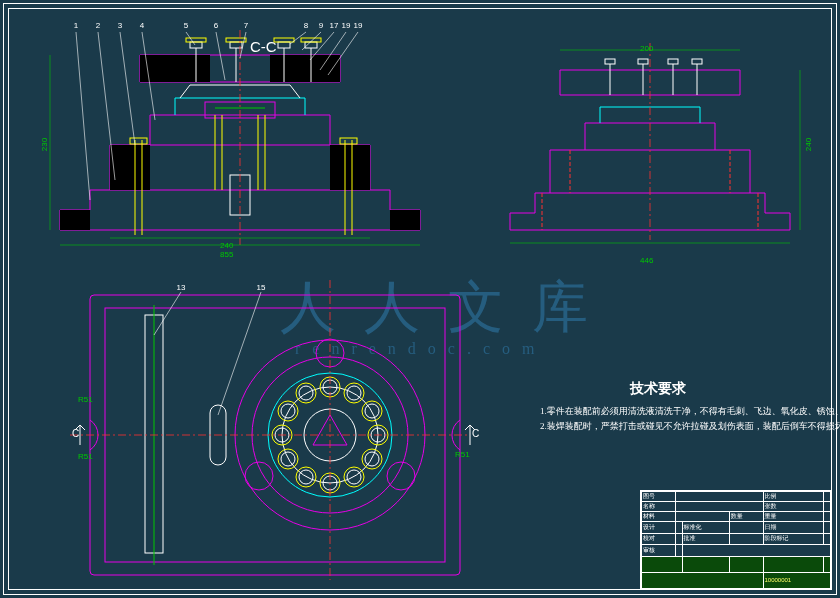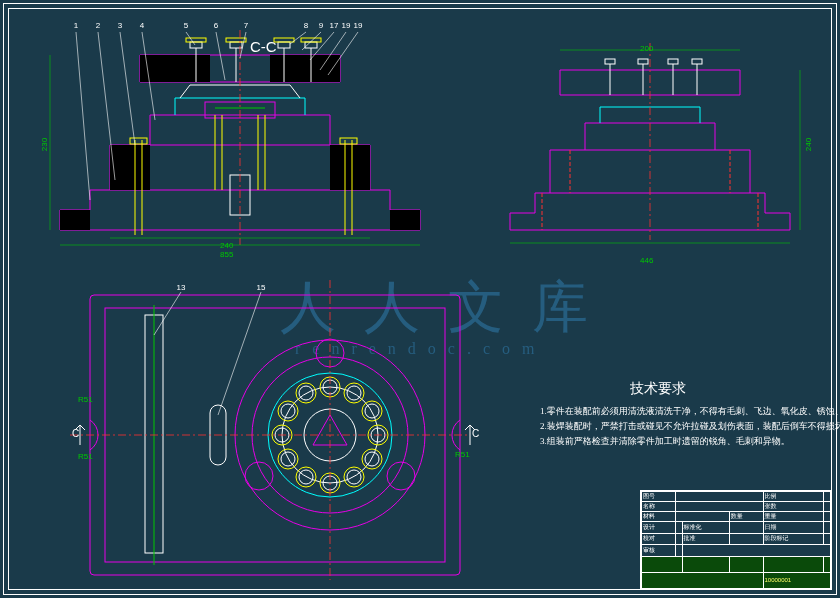--- a/index.html
+++ b/index.html
@@ -44,21 +44,21 @@
   .ye { stroke:#ffff00; fill:none; stroke-width:1; }
   .gr { stroke:#00c800; fill:none; stroke-width:1; }
   .rd { stroke:#ff3030; fill:none; stroke-width:1; }
   .center { stroke:#ff3030; stroke-dasharray:8 3 2 3; stroke-width:0.8; }
   
   .watermark {
     position:absolute; color:rgba(43,108,149,0.7);
     font-family:"SimSun",serif; pointer-events:none;
   }
   
-  .req-title { position:absolute; color:#fff; font-size:14px; font-family:"SimSun",serif; }
+  .req-title { position:absolute; color:#fff; font-size:14px; font-family:"SimSun",serif;font-weight:bold; }
   .req-text  { position:absolute; color:#fff; font-size:9px;  font-family:"SimSun",serif; white-space:nowrap; }
   
   .title-block {
     position:absolute; right:8px; bottom:8px; width:190px; height:98px;
     border:1px solid #fff; font-size:6px; color:#fff;
   }
   .title-block table { border-collapse:collapse; width:100%; height:100%; }
   .title-block td { border:1px solid #fff; padding:0 1px; overflow:hidden; }
   .tb-green { background:#0a4a0a; }
   .tb-label { font-family:"SimSun",serif; }
@@ -275,21 +275,20 @@
   <svg style="position:absolute; left:50px; top:275px; pointer-events:none;" width="430" height="310">
     <g stroke="#fff" stroke-width="0.6">
       <line x1="131" y1="17" x2="104" y2="60"></line>
       <line x1="211" y1="17" x2="168" y2="140"></line>
     </g>
   </svg>
 
   <div class="req-title" style="left:630px; top:380px;">技术要求</div>
   <div class="req-text" style="left:540px; top:405px;">1.零件在装配前必须用清洗液清洗干净，不得有毛刺、飞边、氧化皮、锈蚀、切屑、油污、着色剂和灰尘等。</div>
   <div class="req-text" style="left:540px; top:420px;">2.装焊装配时，严禁打击或碰见不允许拉碰及划伤表面，装配后倒车不得损坏。</div>
-  <div class="req-text" style="left:540px; top:435px;">3.组装前严格检查并清除零件加工时遗留的锐角、毛刺和异物。</div>
 
   <div class="title-block">
     <table>
       <tbody>
           <tr style="height:10%;">
         <td class="tb-label">图号</td>
         <td colspan="3"></td>
         <td class="tb-label">比例</td>
         <td></td>
       </tr>

